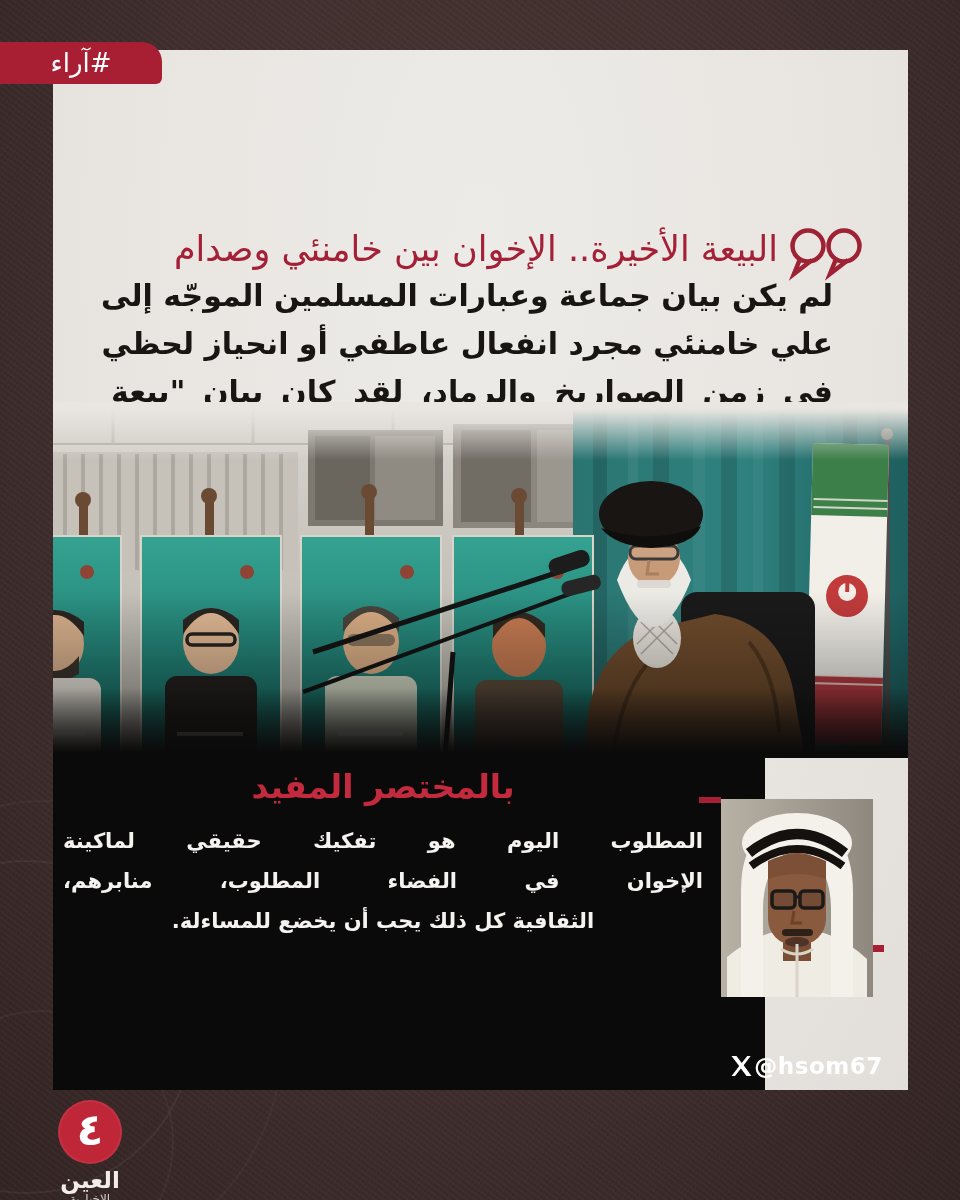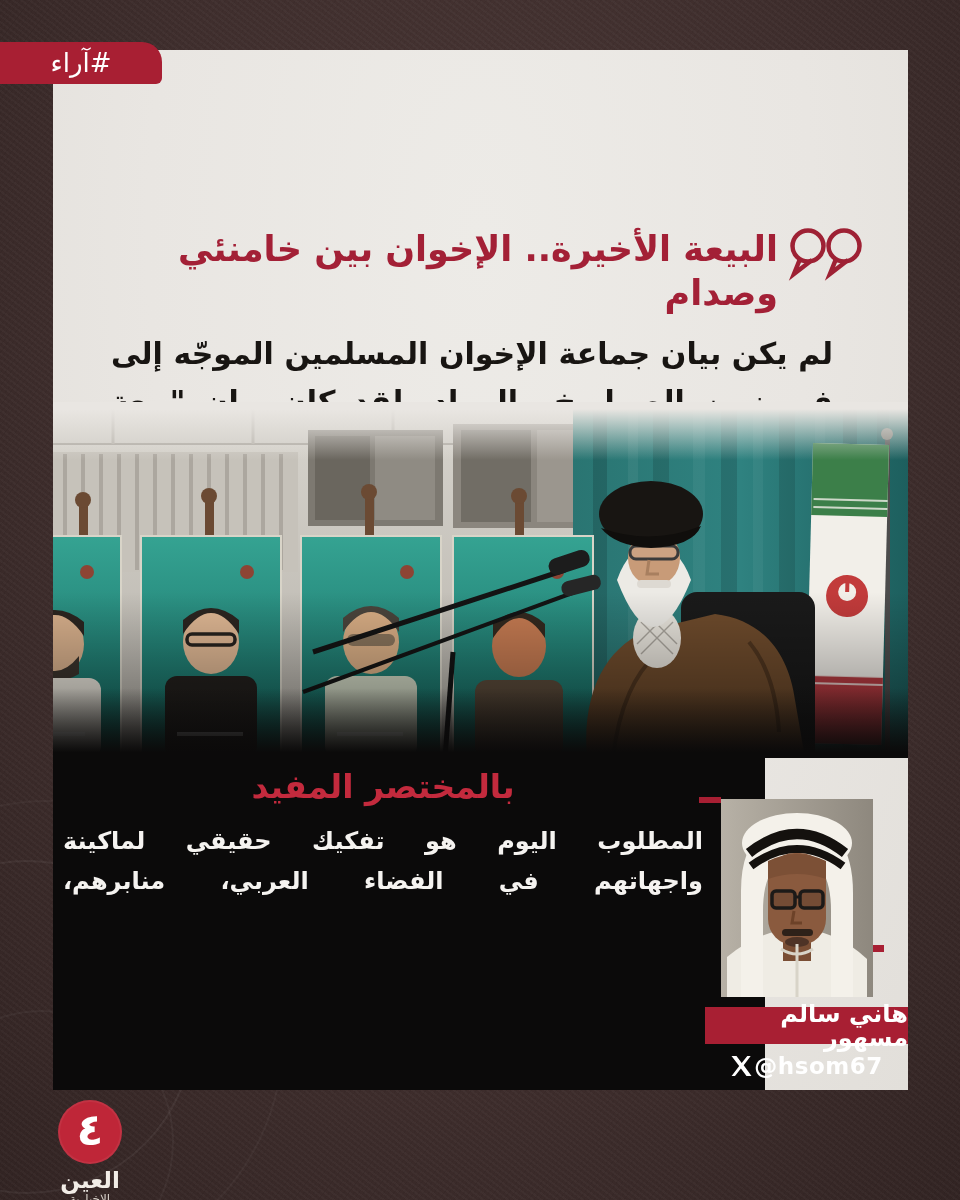--- a/index.html
+++ b/index.html
@@ -19,41 +19,41 @@
   #card{position:absolute;left:53px;top:50px;width:855px;height:1040px;
     background:radial-gradient(ellipse at 50% 18%,#edebe7 0%,#e9e6e2 55%,#e2dfda 100%);}
 
   
   #badge{position:absolute;left:0;top:42px;width:162px;height:42px;background:#a81f33;
     border-radius:0 20px 6px 0;z-index:6;display:flex;align-items:center;justify-content:center;}
   #badge span{color:#fff;font-weight:normal;font-size:26px;direction:rtl;line-height:1;}
 
   
   #article{position:absolute;left:58px;top:178px;width:722px;direction:rtl;}
-  #headline{color:#a32036;font-weight:bold;font-size:35px;line-height:1.25;
-    text-align:right;padding-right:55px;margin:0 0 14px 0;}
+  #headline{color:#a32036;font-weight:normal;font-size:35px;line-height:1.25;
+    text-align:right;padding-right:55px;margin:0 0 0 0;}
   .qline{color:#181512;font-weight:bold;font-size:30px;line-height:48px;
     text-align:justify;text-align-last:justify;white-space:nowrap;}
   .qline.last{text-align-last:center;}
   #quote-icon{position:absolute;left:735px;top:174px;width:76px;height:64px;}
 
   
   #photo{position:absolute;left:0;top:352px;width:855px;height:356px;overflow:hidden;}
   #photo svg{display:block;}
   #photo-fade-top{position:absolute;left:0;top:0;width:100%;height:58px;
     background:linear-gradient(#e9e6e2 12%,rgba(233,230,226,0));}
   #photo-fade-bottom{position:absolute;left:0;bottom:0;width:100%;height:70px;
     background:linear-gradient(rgba(11,10,10,0),#0b0a0a 92%);}
 
   
   #dark{position:absolute;left:0;top:705px;width:712px;height:335px;background:#0b0a0a;}
   #summary-heading{position:absolute;left:10px;top:12px;width:640px;text-align:center;
     color:#c32a3d;font-weight:bold;font-size:33px;direction:rtl;}
   #summary-lines{position:absolute;left:10px;top:66px;width:640px;direction:rtl;}
-  .sline{color:#f5f3f0;font-weight:bold;font-size:24px;line-height:40px;
+  .sline{color:#f5f3f0;font-weight:bold;font-size:21px;line-height:40px;
     text-align:justify;text-align-last:justify;white-space:nowrap;}
   .sline.last{text-align-last:center;}
   .red-dash{position:absolute;background:#a81f33;}
   #dash1{left:646px;top:42px;width:22px;height:6px;}
   #dash2{left:804px;top:190px;width:27px;height:7px;}
   #author-photo{position:absolute;left:668px;top:44px;width:152px;height:198px;overflow:hidden;}
   #author-banner{position:absolute;left:652px;top:252px;width:203px;height:37px;background:#a81f33;
     display:flex;align-items:center;justify-content:center;}
   #author-banner span{color:#fff;font-weight:bold;font-size:24px;direction:rtl;line-height:1;}
   #author-handle{position:absolute;left:652px;top:296px;width:203px;height:30px;
@@ -75,21 +75,22 @@
 
 <div id="canvas">
   <div class="arc" id="arc1"></div>
   <div class="arc" id="arc2"></div>
   <div class="arc" id="arc3"></div>
 
   <div id="card">
 
     <div id="article">
       <div id="headline">البيعة الأخيرة.. الإخوان بين خامنئي وصدام</div>
-      <div class="qline">لم يكن بيان جماعة الإخوان المسلمين الموجّه إلى</div>
+      <div class="qline">لم يكن بيان جماعة وعبارات المسلمين الموجّه إلى</div>
+      <div class="qline">علي خامنئي مجرد انفعال عاطفي أو انحياز لحظي</div>
       <div class="qline">في زمن الصواريخ والرماد، لقد كان بيان "بيعة</div>
       <div class="qline last">أخيرة" تصدّرته ألفاظ الخضوع، وعبارات الثناء.</div>
     </div>
 
     <svg id="quote-icon" viewBox="0 0 76 64">
       <g fill="none" stroke="#9e2134" stroke-width="4.5" stroke-linejoin="miter">
         <circle cx="20" cy="22" r="15.5"></circle>
         <path d="M12,35 L6,50 L24,36"></path>
         <circle cx="56" cy="22" r="15.5"></circle>
         <path d="M48,35 L42,50 L60,36"></path>
@@ -274,21 +275,22 @@
         <rect x="0" y="190" width="855" height="166" fill="url(#shadeG)"></rect>
       </svg>
       <div id="photo-fade-top"></div>
       <div id="photo-fade-bottom"></div>
     </div>
 
     <div id="dark">
       <div id="summary-heading">بالمختصر المفيد</div>
       <div id="summary-lines">
         <div class="sline">المطلوب اليوم هو تفكيك حقيقي لماكينة</div>
-        <div class="sline">واجهاتهم في الفضاء العربي،  منابرهم،</div>
+        <div class="sline">الإخوان في الفضاء المطلوب،  منابرهم،</div>
+        <div class="sline last">الثقافية كل ذلك يجب أن يخضع للمساءلة.</div>
       </div>
 
       <div class="red-dash" id="dash1"></div>
       <div class="red-dash" id="dash2"></div>
 
       <div id="author-photo">
         <svg width="152" height="198" viewBox="0 0 152 198">
           <defs>
             <linearGradient id="apBg" x1="0" y1="0" x2="1" y2="0">
               <stop offset="0" stop-color="#b7b1a6"></stop>
@@ -309,23 +311,20 @@
           <line x1="74" y1="98" x2="79" y2="98" stroke="#1c1a18" stroke-width="3"></line>
           <path d="M73,112 L71,124 L81,124" fill="none" stroke="#6d4228" stroke-width="3"></path>
           <rect x="61" y="130" width="31" height="7" rx="3.5" fill="#2e2119"></rect>
           <ellipse cx="76" cy="143" rx="12" ry="5" fill="#4e3326"></ellipse>
           <path d="M6,198 L6,158 Q40,130 76,130 Q114,130 146,160 L146,198 L132,198 L132,166 Q104,142 76,142 Q48,142 20,166 L20,198 Z" fill="#efece4" opacity="0"></path>
           <path d="M76,145 L76,198" stroke="#d8d4c8" stroke-width="3"></path>
           <path d="M60,150 Q76,160 92,150" fill="none" stroke="#d8d4c8" stroke-width="3"></path>
         </svg>
       </div>
 
-      <div id="author-banner">
-        <span>هاني سالم مسهور</span>
-      </div>
       <div id="author-handle">
         <svg width="24" height="24" viewBox="0 0 24 24">
           <path d="M1.5 2 h5 l5.2 7 L17.3 2 h3.4 l-7 9.2 L21.5 22 h-5 l-5.6-7.6 L5 22 H1.6 l7.6-10 Z" fill="#fff"></path>
         </svg>
         <span class="hx">@hsom67</span>
       </div>
     </div>
   </div>
 
   <div id="badge">

